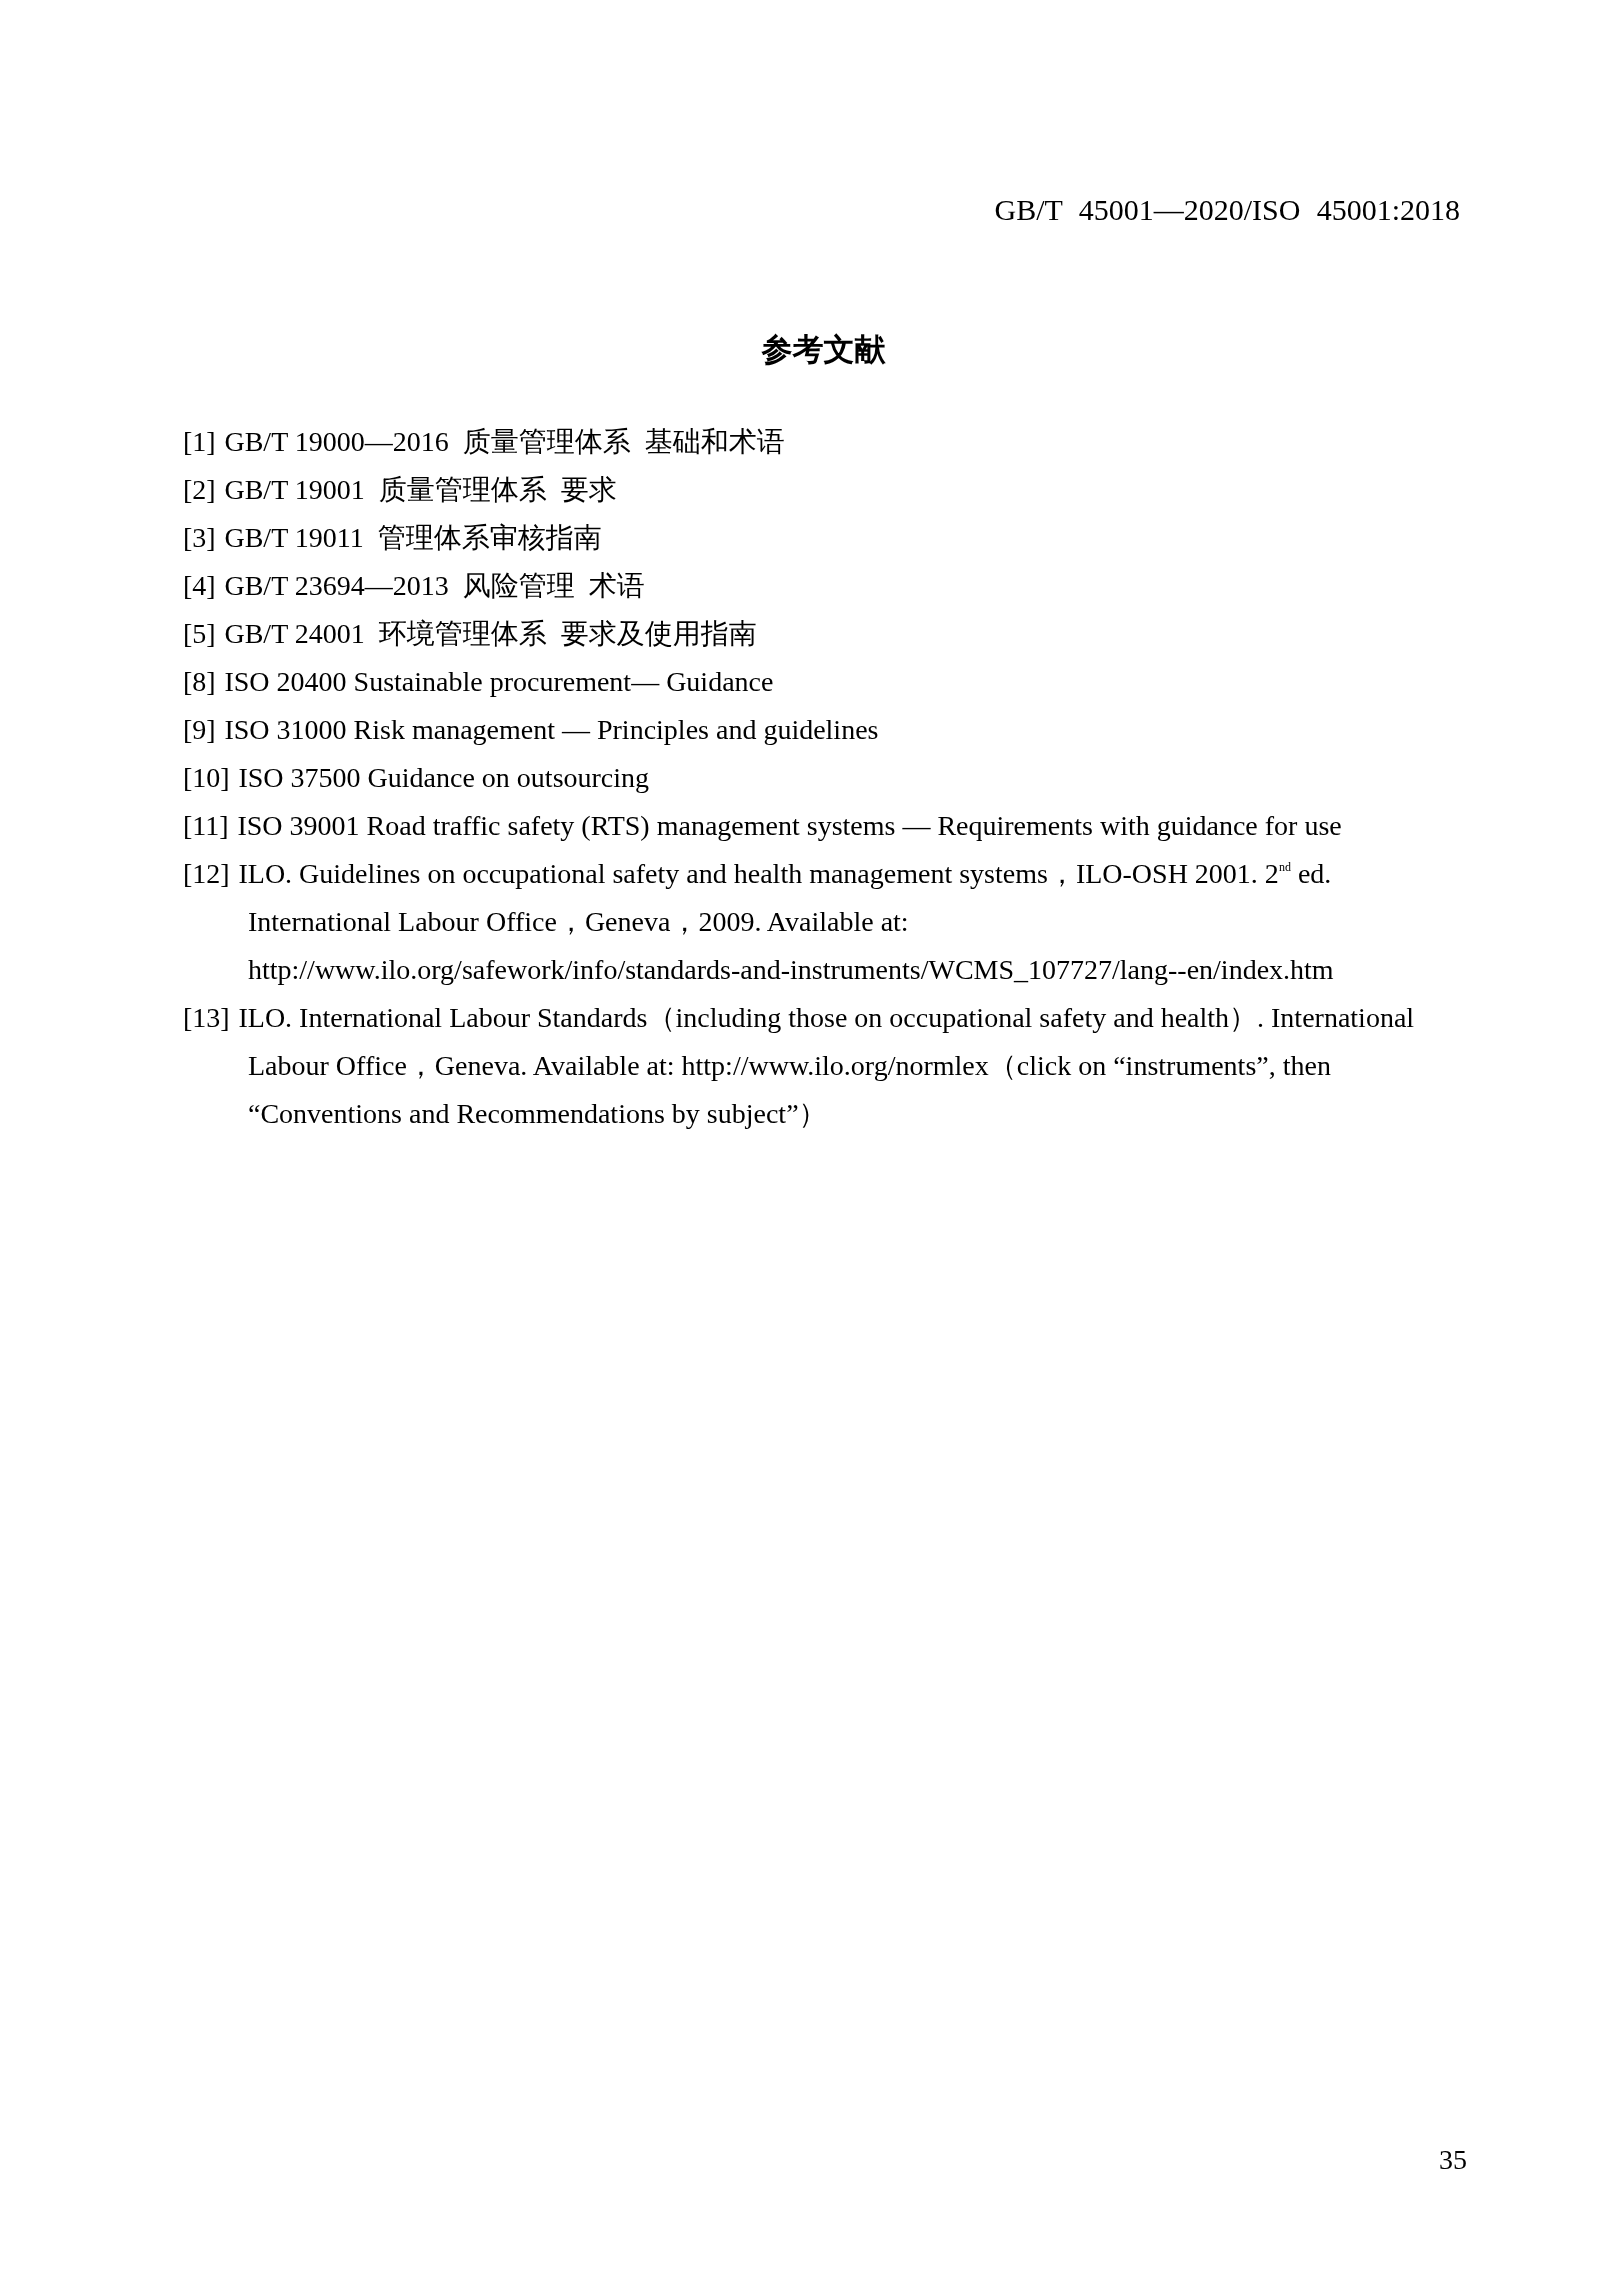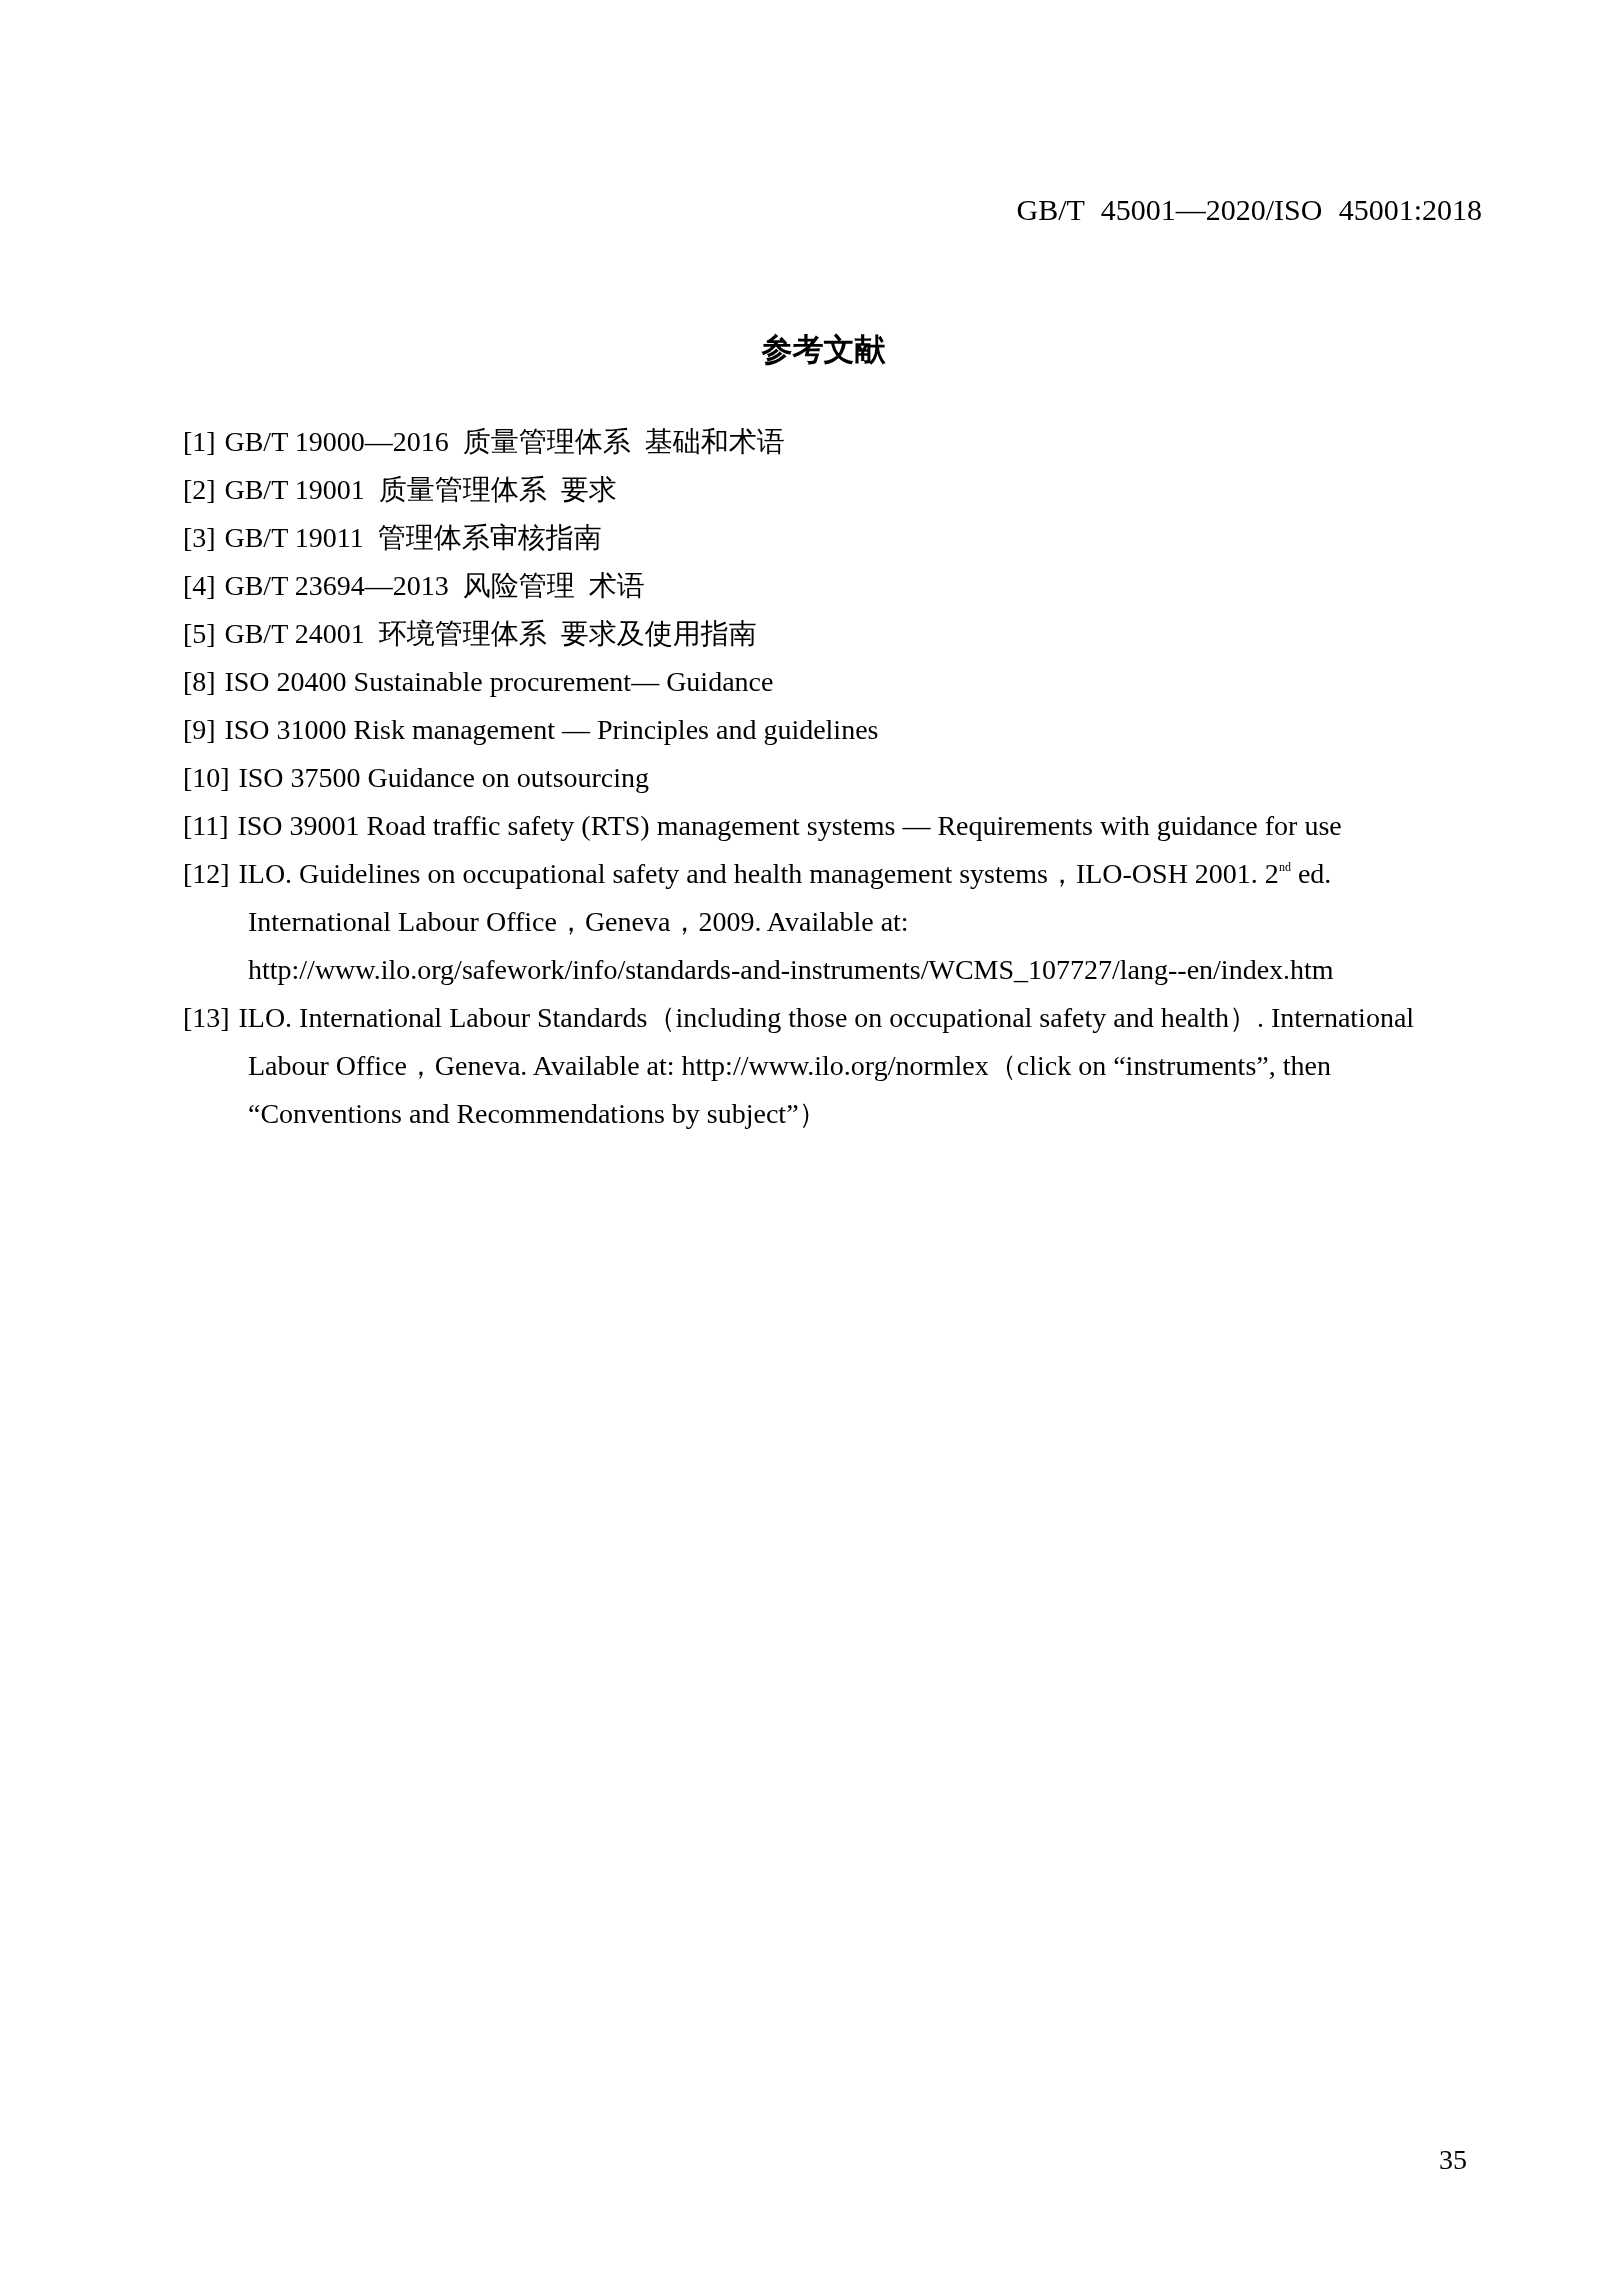--- a/index.html
+++ b/index.html
@@ -12,21 +12,21 @@
     width: 1621px;
     height: 2293px;
     background: #ffffff;
     color: #000000;
     font-family: "Liberation Serif", "DejaVu Serif", serif;
     overflow: hidden;
   }
   .doc-header {
     position: absolute;
     top: 192px;
-    right: 139px;
+    right: 161px;
     font-size: 30px;
     line-height: 35px;
     word-spacing: 8.8px;
     white-space: pre;
     font-family: "Liberation Serif", "DejaVu Serif", serif;
   }
   .doc-title {
     position: absolute;
     top: 330px;
     left: 0;

